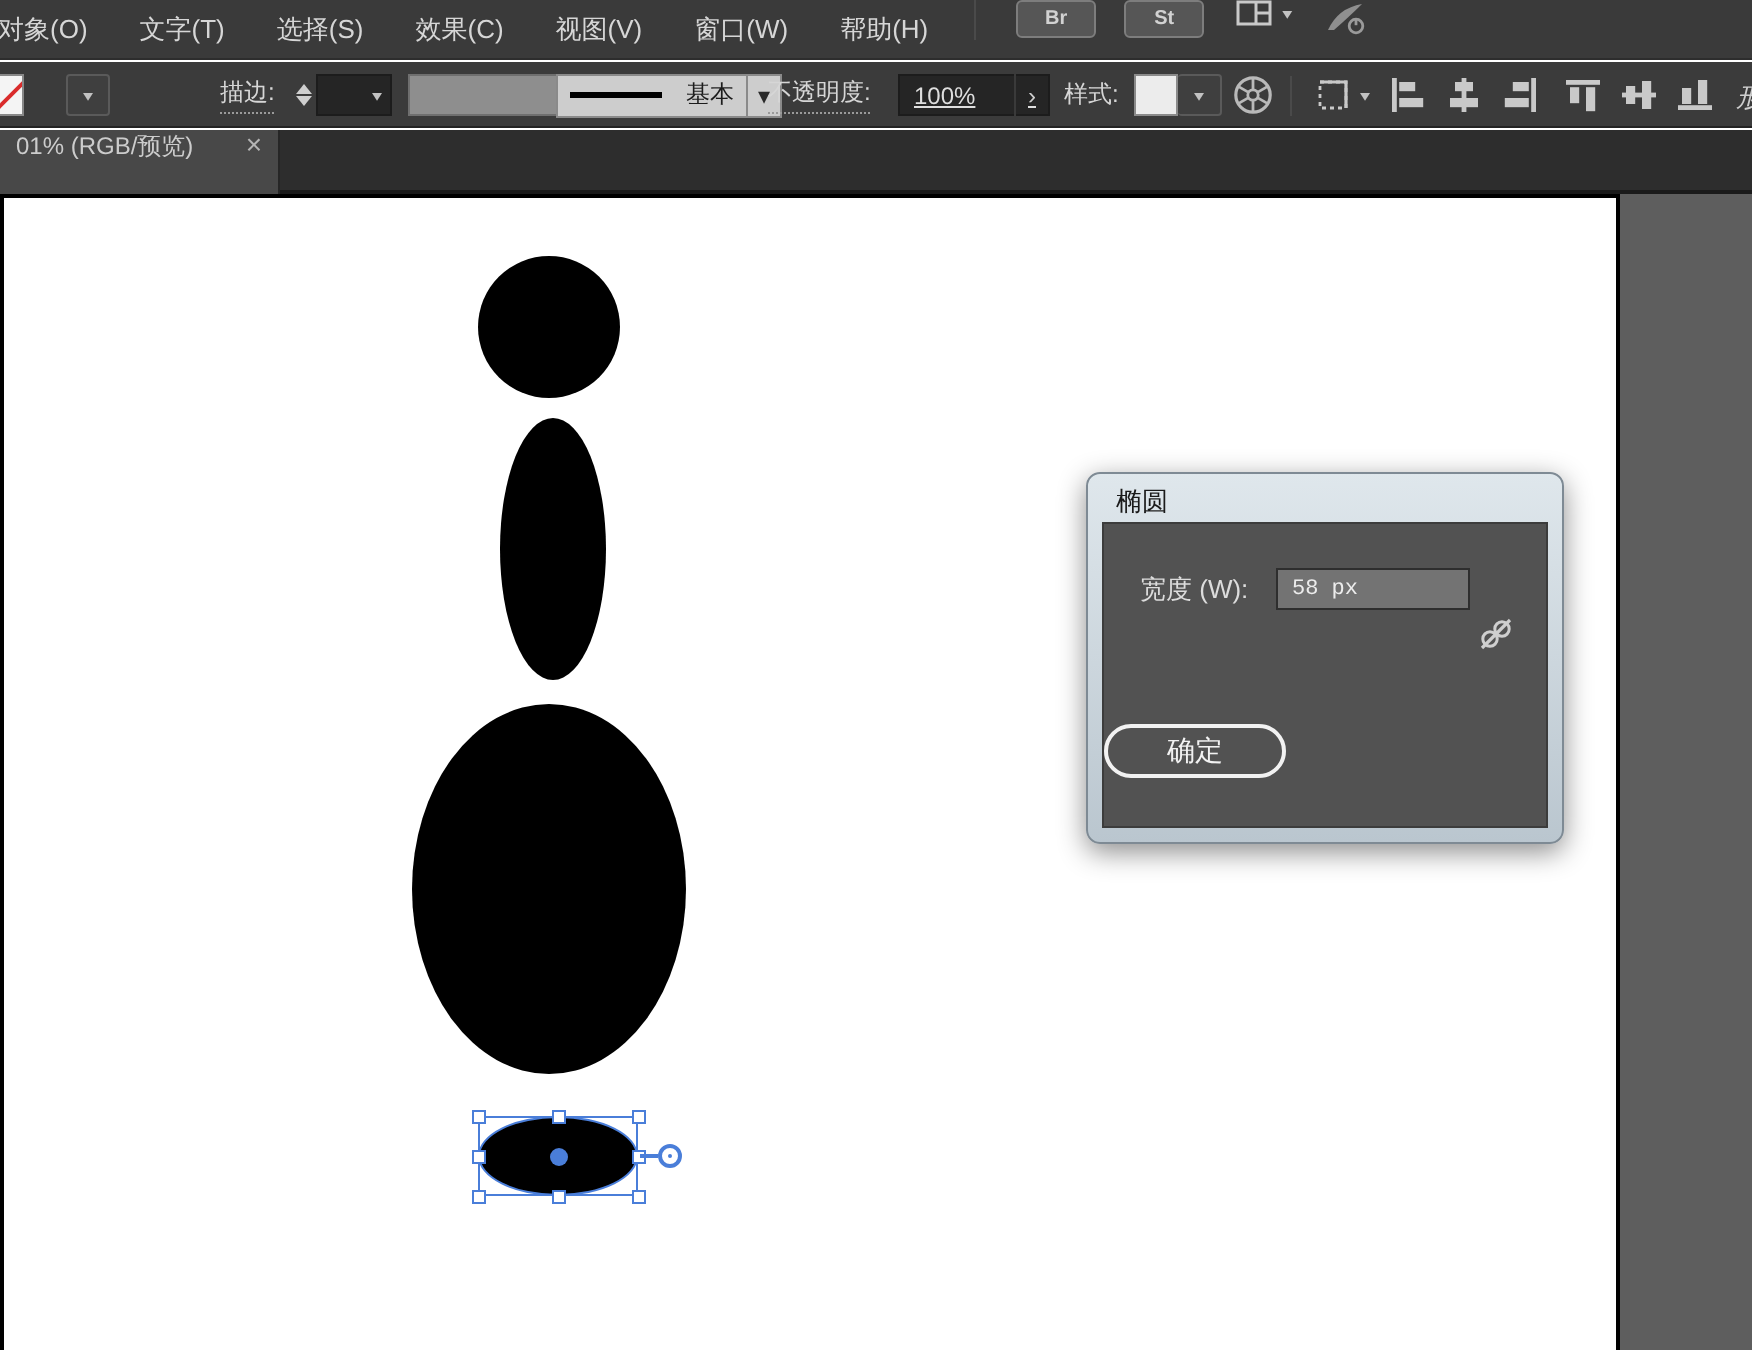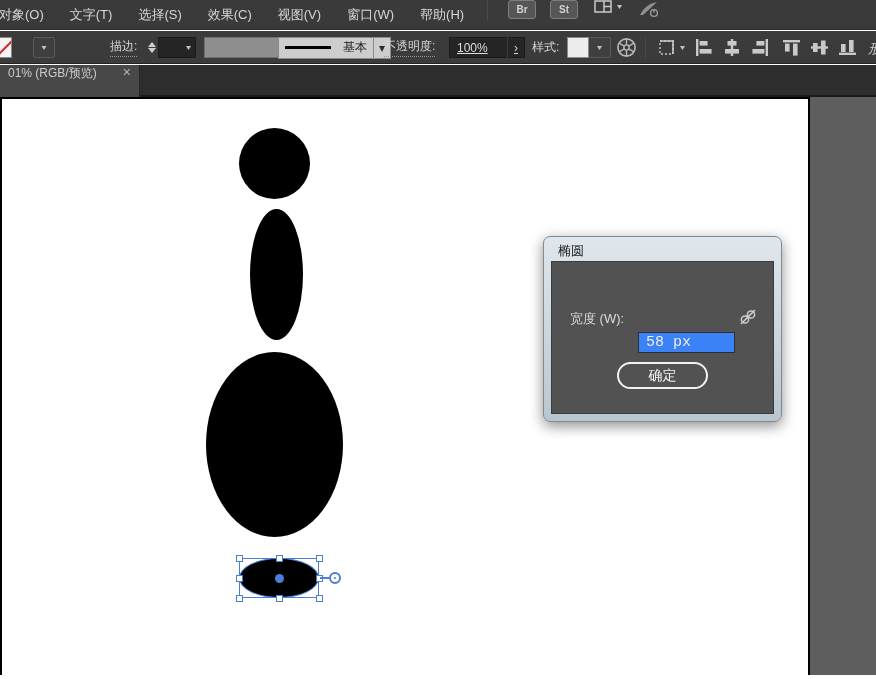--- a/index.html
+++ b/index.html
@@ -8,21 +8,21 @@
   .app { position:absolute; inset:0; width:876px; height:679px; }
 
   
   .menubar { position:absolute; left:0; top:0; width:876px; height:30px;
              background:#3a3a3a; border-bottom:1px solid #2d2d2d;
              display:flex; align-items:flex-start; color:#d6d6d6; font-size:13px; }
   .menu-item { padding:0 13px; line-height:30px; white-space:nowrap; cursor:default; }
   .menu-item:first-child { margin-left:-14px; }
   .v-sep { width:1px; height:20px; background:#2a2a2a; border-right:1px solid #4a4a4a; }
   .menubar .v-sep { margin:0 6px 0 10px; }
-  .chip { width:28px; height:19px; border:1px solid #7d7d7d; border-radius:3px;
+  .chip { width:40px; height:19px; border:1px solid #7d7d7d; border-radius:3px;
           background:#565656; color:#d2d2d2; font-size:10px; font-weight:bold;
           display:flex; align-items:center; justify-content:center; margin-left:14px; }
   .ws-icon { margin-left:16px; display:flex; align-items:center; gap:5px; }
   .feather { margin-left:16px; }
   .chev { color:#c2c2c2; font-size:10px; transform:scaleY(.8); }
 
   
   .controlbar { position:absolute; left:0; top:31px; width:876px; height:33px;
                 background:#3b3b3b; border-bottom:1px solid #232323;
                 color:#d6d6d6; font-size:12px; }
@@ -82,26 +82,26 @@
   
   .dialog { position:absolute; left:543px; top:236px; width:239px; height:186px;
             background:linear-gradient(#dfe7ec, #bac6cf); border:1px solid #7e8a94;
             border-radius:7px; box-shadow:0 4px 14px rgba(0,0,0,.45); }
   .dialog-title { position:absolute; left:14px; top:5px; font-size:13px; color:#1a1a1a;text-align:right; }
   .dialog-panel { position:absolute; left:7px; top:24px; right:7px; bottom:7px;
                   background:#525252; border:1px solid #3c3c3c; }
   .fld-row { position:absolute; left:18px; display:flex; align-items:center; gap:6px;
              color:#dcdcdc; font-size:13px; }
   .fld-row .lab { width:62px; }
-  .fld { width:97px; height:21px; background:#3b82f6; border:1px solid #2e2e2e;
-         color:#ececec; font-size:15px; font-family:"Liberation Mono", monospace;
-         display:flex; align-items:center; padding-left:7px;margin-top:48px; }
+  .fld { width:97px; height:21px; background:#737373; border:1px solid #2e2e2e;
+         color:#ececec; font-size:11px; font-family:"Liberation Mono", monospace;
+         display:flex; align-items:center; padding-left:7px; }
   .unlink { position:absolute; right:14px; top:44px; }
   .dlg-buttons { position:absolute; left:0; right:0; bottom:24px; display:flex;
-                 justify-content:center; gap:13px; }
+                 justify-content:center; gap:13px;flex-direction:column; }
   .pill { width:91px; height:27px; border-radius:14px; background:transparent;
           color:#f2f2f2; font-size:14px; display:flex; align-items:center;
           justify-content:center; cursor:pointer; }
   .pill.default { border:2.5px solid #f2f2f2; }
   .pill.normal { border:1.5px solid #f2f2f2; }
 </style>
 </head>
 <body>
 
 <div class="app">

